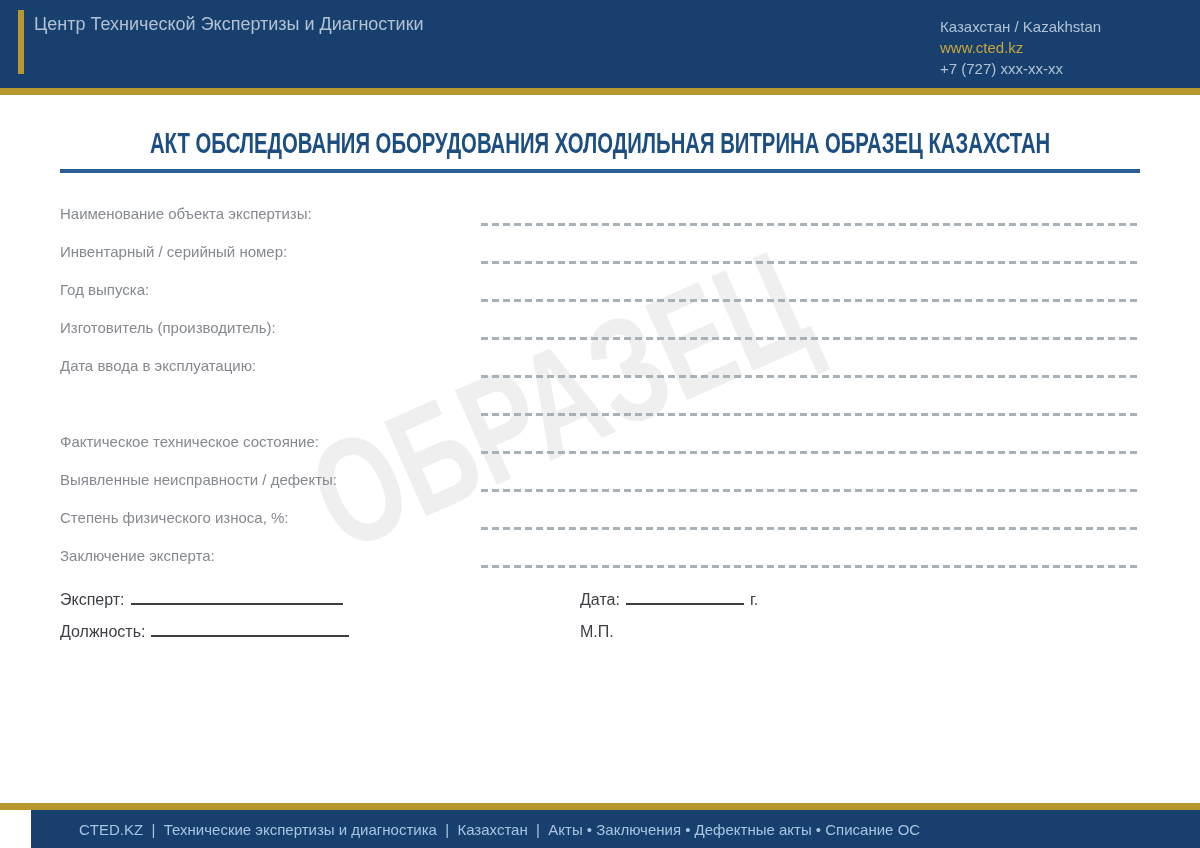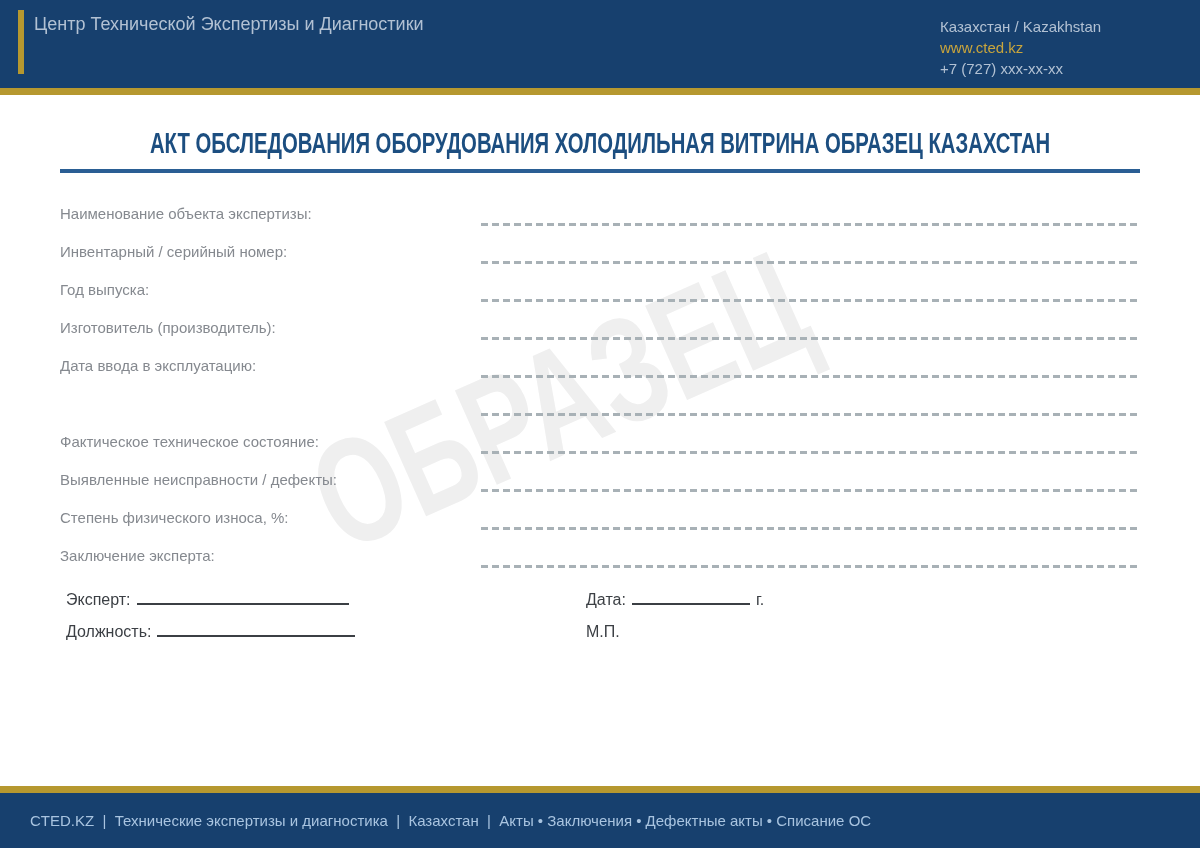--- a/index.html
+++ b/index.html
@@ -43,21 +43,21 @@
   .form-row{position:relative; height:38px;}
   .form-label{
     position:absolute; left:0; top:8px; color:var(--label-gray); font-size:15px;
   }
   .dash-line{
     position:absolute; left:421px; right:0; top:26px; height:3px;
     background:repeating-linear-gradient(to right, var(--dash-gray) 0 7px, transparent 7px 11px);
   }
   
   .signature{position:relative; margin-top:12px; height:70px; color:var(--sig-dark); font-size:16px;}
-  .sig-row{position:absolute; left:6px; right:0; height:32px;}
+  .sig-row{position:absolute; left:0; right:0; height:32px;}
   .sig-row.row1{top:0;} .sig-row.row2{top:32px;}
   .sig-left{position:absolute; left:0; top:2px; white-space:nowrap;}
   .sig-right{position:absolute; left:520px; top:2px; white-space:nowrap;}
   .sig-line{
     display:inline-block; height:14px; border-bottom:2px solid var(--sig-dark);
     vertical-align:baseline; margin-left:6px;
   }
   .line-expert{width:212px;} .line-position{width:198px;} .line-date{width:118px; margin-right:6px;}
   
   .watermark{
@@ -65,22 +65,22 @@
     display:flex; align-items:center; justify-content:center; pointer-events:none;
   }
   .watermark span{
     font-size:150px; font-weight:bold; color:var(--watermark); white-space:nowrap;
     transform:rotate(-24deg) scaleX(.72); transform-origin:center; display:inline-block;
   }
   
   .footer{position:absolute; left:0; right:0; bottom:0; z-index:2;}
   .footer-gold{height:7px; background:var(--gold);}
   .footer-bar{
-    height:55px; background:var(--navy); display:flex; align-items:center;
-    padding-left:30px; color:var(--footer-text); font-size:15px; white-space:pre;
+    height:38px; background:var(--navy); display:flex; align-items:center;
+    padding-left:48px; color:var(--footer-text); font-size:15px; white-space:pre;margin-left:31px;
   }
 </style>
 </head>
 <body>
 
 <div class="page">
 
   <div class="header">
     <div class="logo-block">
       <div class="logo-accent"></div>

